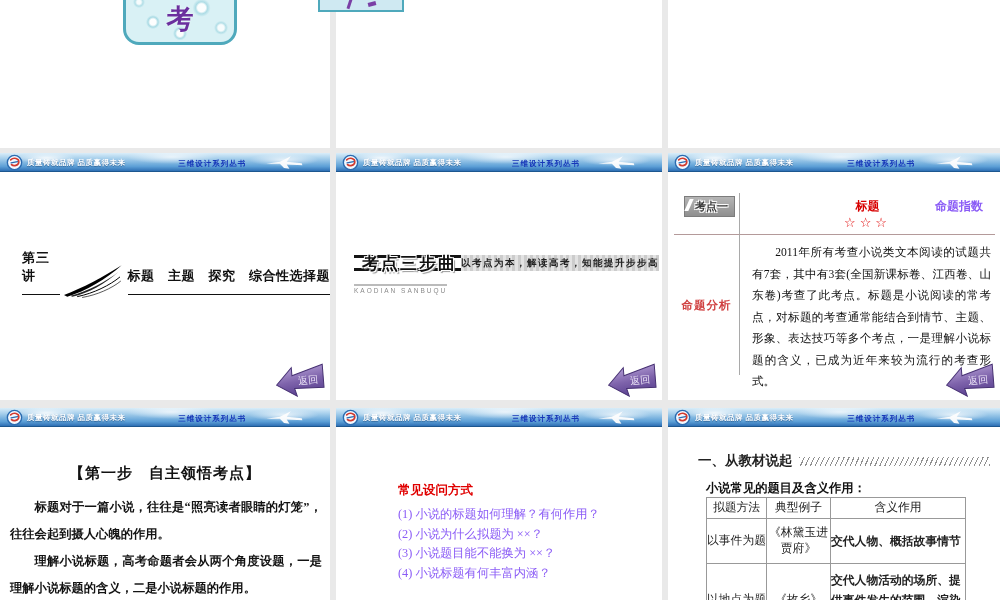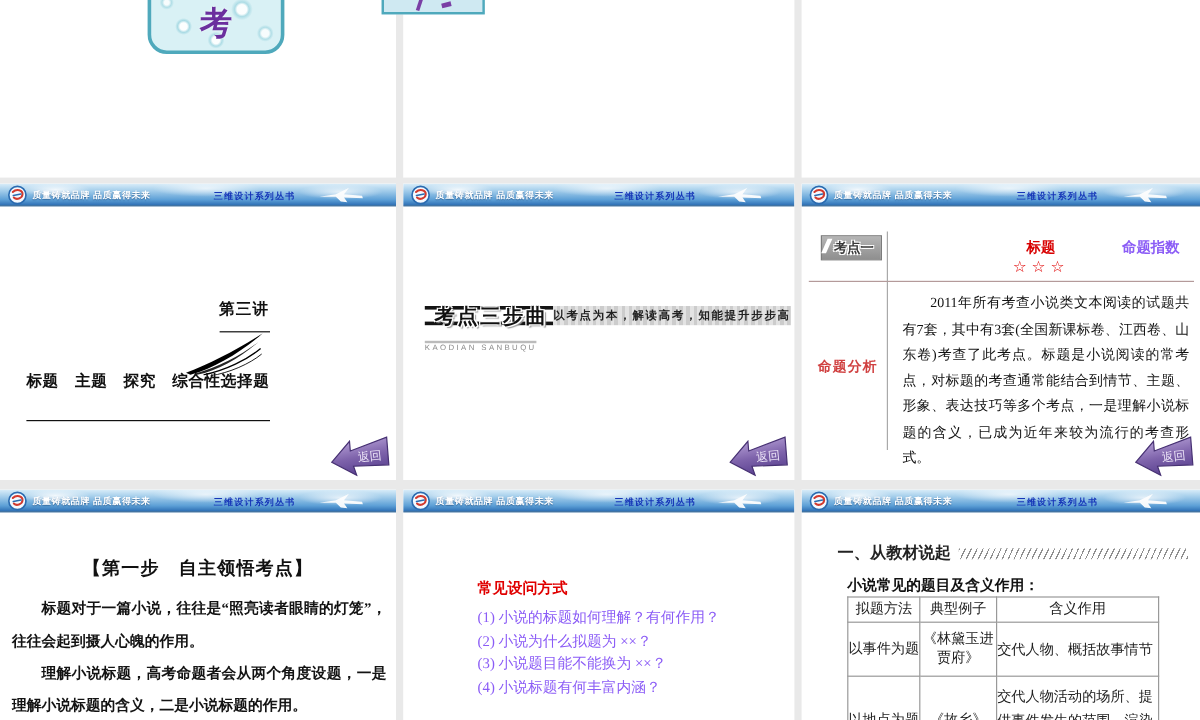--- a/index.html
+++ b/index.html
@@ -48,26 +48,26 @@
     display:flex; align-items:flex-end; justify-content:center; }
   .kao-char { color:#6b2f9e; font-size:27px; font-weight:bold; line-height:1; margin-bottom:9px;
               text-shadow:0 0 2px rgba(255,255,255,.8); }
   .partial-title-box { position:absolute; left:318px; top:-5px; width:86px; height:17px;
     border:2px solid #4fa9bc; background:#cfe9f2; z-index:5; overflow:hidden; }
   .ptb-mark { position:absolute; background:#7a3fa5; width:3px; height:10px; top:2px; }
   .ptb-mark.m1 { left:28px; transform:rotate(18deg); }
   .ptb-mark.m2 { left:48px; transform:rotate(-14deg); width:8px; height:4px; top:5px; }
 
   
-  .s1-line { position:absolute; left:22px; top:96px; display:flex; align-items:flex-end;flex-direction:column; }
+  .s1-line { position:absolute; left:22px; top:96px; display:flex; align-items:flex-end; }
   .s1-lecture { font-size:13px; font-weight:bold; color:#111; letter-spacing:1px;
                 border-bottom:1px solid #111; padding-bottom:9px; }
   .s1-swoosh { width:64px; height:36px; margin:0 6px -4px 4px; }
   .s1-topics { font-size:13px; font-weight:bold; color:#111; letter-spacing:.5px;
-               border-bottom:1px solid #111; padding-bottom:23px; white-space:pre; }
+               border-bottom:1px solid #111; padding-bottom:9px; white-space:pre; }
 
   
   .return-btn { position:absolute; right:3px; bottom:3px; width:52px; height:34px; cursor:pointer; }
 
   
   .kd-wrap { position:absolute; left:18px; right:18px; top:102px; display:flex; align-items:stretch; height:16px;justify-content:space-between; }
   .kd-box { background:#fff; border-top:3px solid #141414; border-bottom:3px solid #141414;
     display:flex; align-items:center; padding:0 4px 0 8px; font-size:17px; font-weight:bold; color:#111;
     letter-spacing:2px; white-space:nowrap;
     text-shadow:1px 1px 0 #fff,-1px -1px 0 #fff,1px -1px 0 #fff,-1px 1px 0 #fff,2px 2px 1px #9a9a9a; }
@@ -116,21 +116,21 @@
              font-family:"Liberation Sans","DejaVu Sans",sans-serif; }
   .s6-title { font-size:13.5px; font-weight:bold; color:#222; white-space:nowrap; }
   .s6-hatch { flex:1; height:9px; margin-left:6px; align-self:center;
     background:repeating-linear-gradient(115deg,#8f8f8f 0 1px,transparent 1px 4.5px); }
   .s6-sub { position:absolute; left:38px; top:72px; font-size:12.3px; font-weight:bold; color:#111; }
   .s6-table { position:absolute; left:38px; top:89px; border-collapse:collapse;
               font-size:11.8px; color:#222; table-layout:fixed; width:260px; }
   .s6-table td { border:1px solid #999; padding:2px 0; }
   .s6-table .hd { text-align:center; height:21px; }
   .s6-table .cc { text-align:center;margin-left:27px; }
-  .s6-table .cl { text-align:left; line-height:20px; }
+  .s6-table .cl { text-align:left; line-height:20px;font-weight:bold; }
   .s6-table .r1 td { height:45px; }
   .s6-table .r2 td { height:72px; }
 </style>
 </head>
 <body>
 
 <div class="page">
 
   <div class="slide" id="s-top1">
     <div class="kao-sticker">

